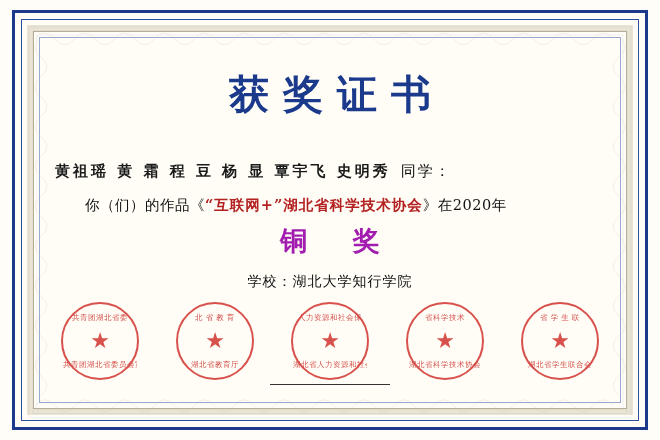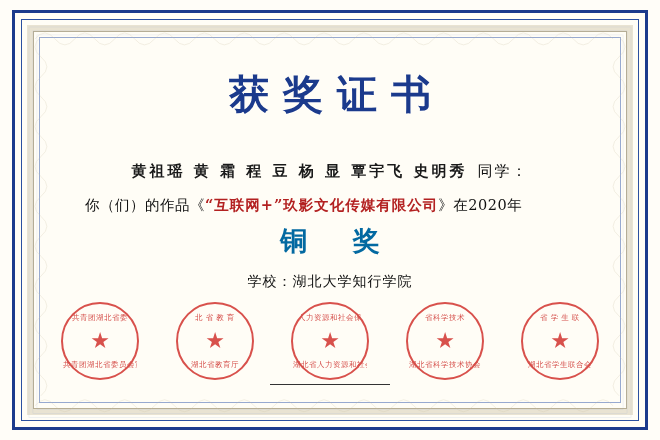--- a/index.html
+++ b/index.html
@@ -84,21 +84,21 @@
 
   .body {
     margin-top: 26px;
     font-family: "DejaVu Serif", "Liberation Serif", serif;
     color: #111;
     font-size: 14.5px;
     line-height: 30px;
   }
 
   .line-names {
-    text-align: center;
+    text-align: left;
     font-size: 15px;
     letter-spacing: 1px;
   }
   .names {
     font-weight: bold;
     color: #1a1a1a;
     letter-spacing: 3px;
   }
   .suffix {
     margin-left: 10px;
@@ -122,21 +122,21 @@
     font-weight: bold;
     letter-spacing: 1px;
   }
 
   .award {
     text-align: center;
     margin-top: 6px;
     font-family: "DejaVu Serif", "Liberation Serif", serif;
     font-size: 27px;
     font-weight: bold;
-    color: #0369a1;
+    color: #a21caf;
     letter-spacing: 18px;
     text-indent: 18px;
   }
 
   .info-row {
     margin-top: 10px;
     display: flex;
     justify-content: center;
     gap: 56px;
     font-size: 14px;
@@ -233,21 +233,21 @@
       <div class="title">获奖证书</div>
       <div class="title-rule"></div>
 
       <div class="body">
 
         <div class="line-names">
           <span class="names">黄祖瑶 黄 霜 程 豆 杨 显 覃宇飞 史明秀</span><span class="suffix">同学：</span>
         </div>
 
         <div class="para">
-          <span>你（们）的作品《</span><span class="workname">“互联网+”玖影文化传媒有限公司</span><span>》在2020年</span>
+          <span>你（们）的作品《</span><span class="workname">“互联网+”湖北省科学技术协会</span><span>》在2020年</span>
         </div>
 
 
         <div class="award">铜 奖</div>
 
         <div class="info-row">
           <div>
             <span>学校：</span><span>湖北大学知行学院</span>
           </div>
         </div>

